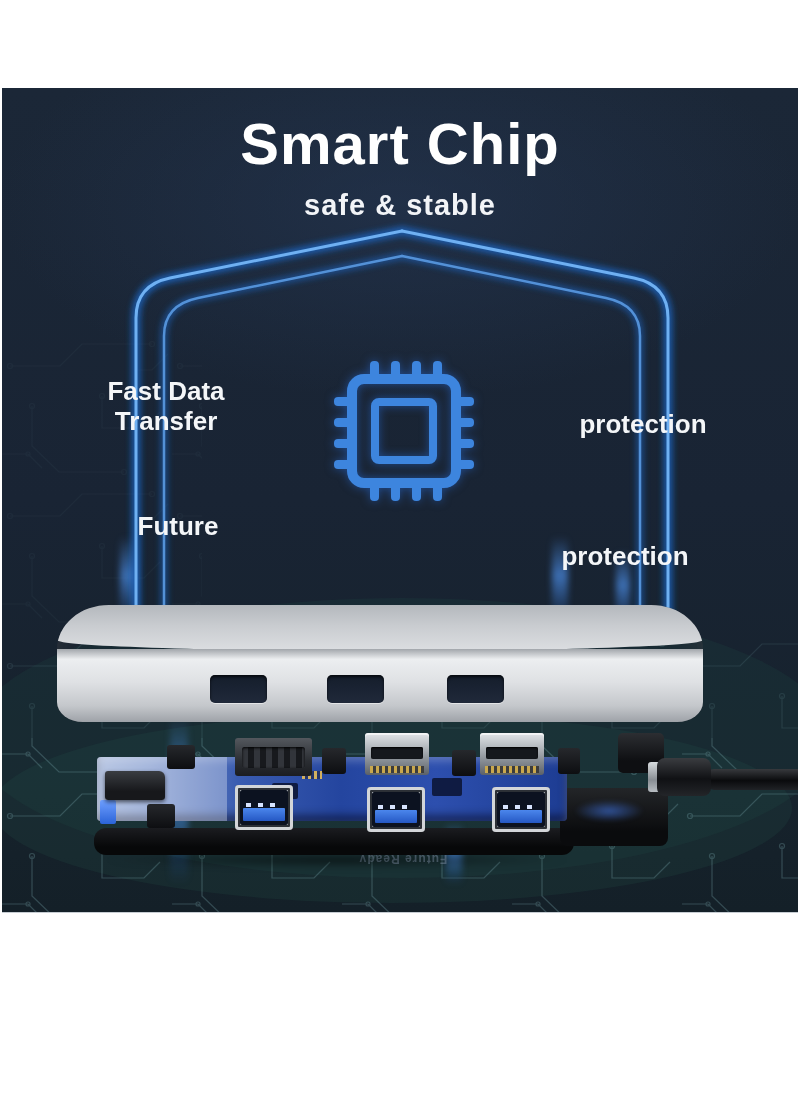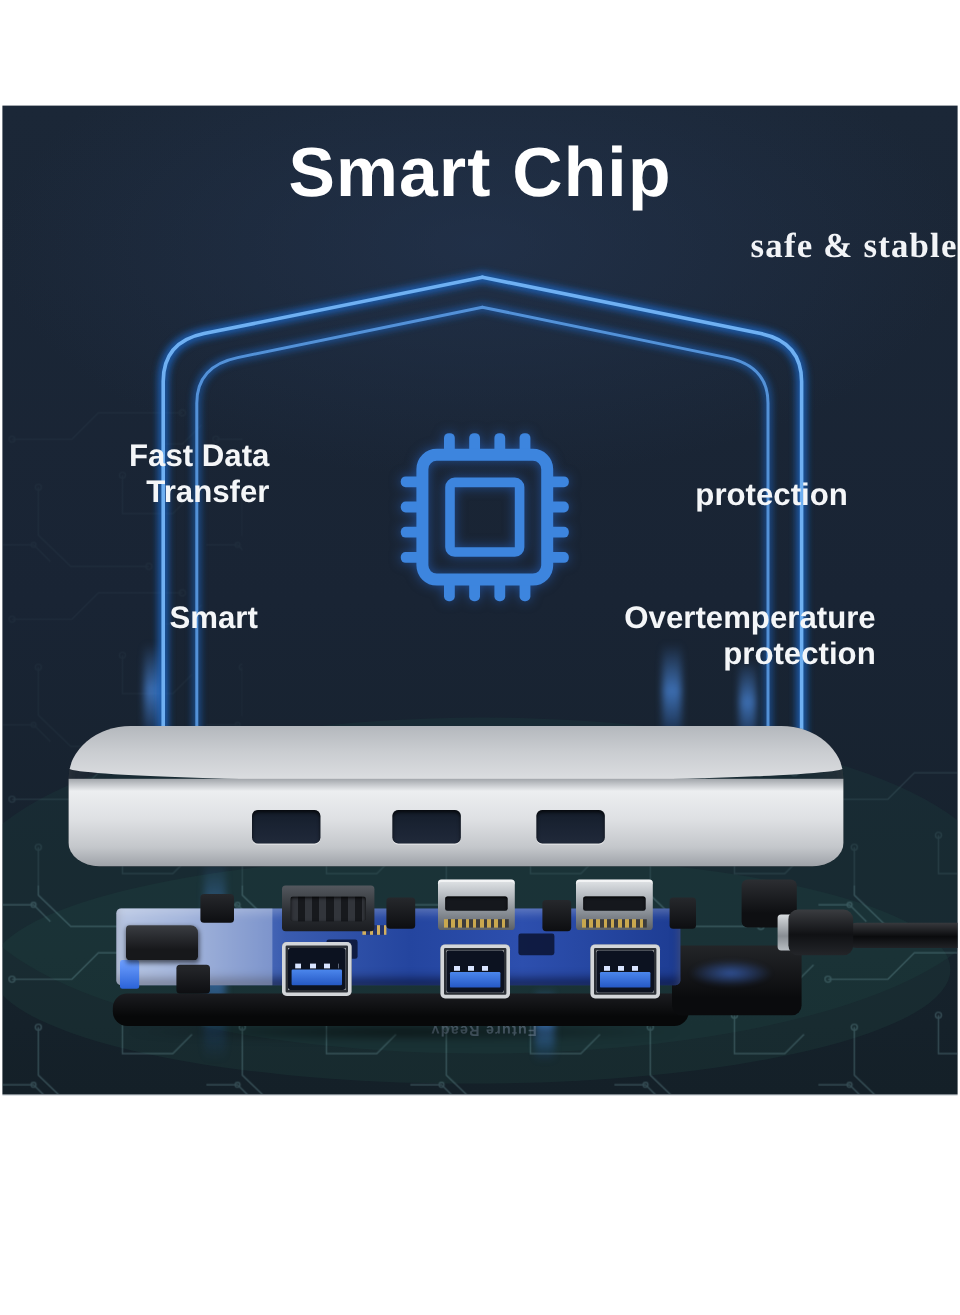--- a/index.html
+++ b/index.html
@@ -8,25 +8,25 @@
   
   #panel{position:absolute;left:2px;top:88px;width:796px;height:824px;overflow:hidden;
          background:
            radial-gradient(ellipse 620px 300px at 50% 14%, rgba(38,56,86,.55) 0%, rgba(38,56,86,0) 65%),
            linear-gradient(180deg,#1b2737 0%,#192434 50%,#16222c 86%,#142028 100%);
          box-shadow:0 1px 0 #c7cdd3;}
   svg{display:block;}
   
   .title{position:absolute;left:0;right:0;top:22px;text-align:center;color:#ffffff;
          font-size:58px;font-weight:bold;letter-spacing:1px;}
-  .subtitle{position:absolute;left:0;right:0;top:101px;text-align:right;color:#f2f4f7;
-            font-size:29px;font-weight:bold;letter-spacing:1px;font-family:Liberation Serif, serif;}
-  
-  .feature{position:absolute;transform:translateX(-50%);text-align:right;color:#f4f6f8;
-           font-size:26px;font-weight:bold;line-height:1.16;z-index:6;white-space:nowrap;}
+  .subtitle{position:absolute;left:0;right:0;top:101px;text-align:center;color:#f2f4f7;
+            font-size:29px;font-weight:bold;letter-spacing:1px;}
+  
+  .feature{position:absolute;transform:translateX(-50%);text-align:center;color:#f4f6f8;
+           font-size:26px;font-weight:bold;line-height:1.16;z-index:6;white-space:nowrap;margin-top:12px;}
   
   .beam{position:absolute;z-index:1;filter:blur(3px);
         background:linear-gradient(180deg,rgba(40,110,220,0) 0%,rgba(80,150,245,.65) 45%,rgba(40,110,220,.15) 85%,rgba(40,110,220,0) 100%);}
   
   #shell{position:absolute;left:55px;top:517px;width:646px;height:117px;z-index:3;
          border-radius:52px 52px 26px 26px / 44px 44px 20px 20px;overflow:hidden;
          box-shadow:inset 14px 0 22px rgba(60,64,70,.35), inset -14px 0 26px rgba(55,59,66,.45), inset 0 -3px 6px rgba(70,74,80,.35);}
   #shellTop{position:absolute;left:0;top:0;right:0;height:46px;
             background:linear-gradient(180deg,#b4b8bd 0%,#c9ccd0 45%,#dcdee1 100%);
             border-radius:0 0 100% 100%/0 0 22px 22px;}
@@ -170,24 +170,24 @@
 
     <div class="feature" style="left:164px;top:276px;">
       <span>Fast Data</span><br>
       <span>Transfer</span>
     </div>
     <div class="feature" style="left:641px;top:279px;">
       <br>
       <span>protection</span>
     </div>
     <div class="feature" style="left:176px;top:411px;">
-      <span>Smart</span><br>
+      <span>Future</span><br>
     </div>
     <div class="feature" style="left:623px;top:411px;">
-      <span>Overtemperature</span><br>
+      <br>
       <span>protection</span>
     </div>
 
     <div class="beam" style="left:118px;top:448px;width:16px;height:88px;"></div>
     <div class="beam" style="left:550px;top:448px;width:16px;height:88px;"></div>
     <div class="beam" style="left:614px;top:462px;width:14px;height:78px;"></div>
     <div class="beam" style="left:168px;top:628px;width:18px;height:168px;"></div>
     <div class="beam" style="left:444px;top:735px;width:16px;height:62px;"></div>
 
     <div id="watermark">Future Ready</div>

